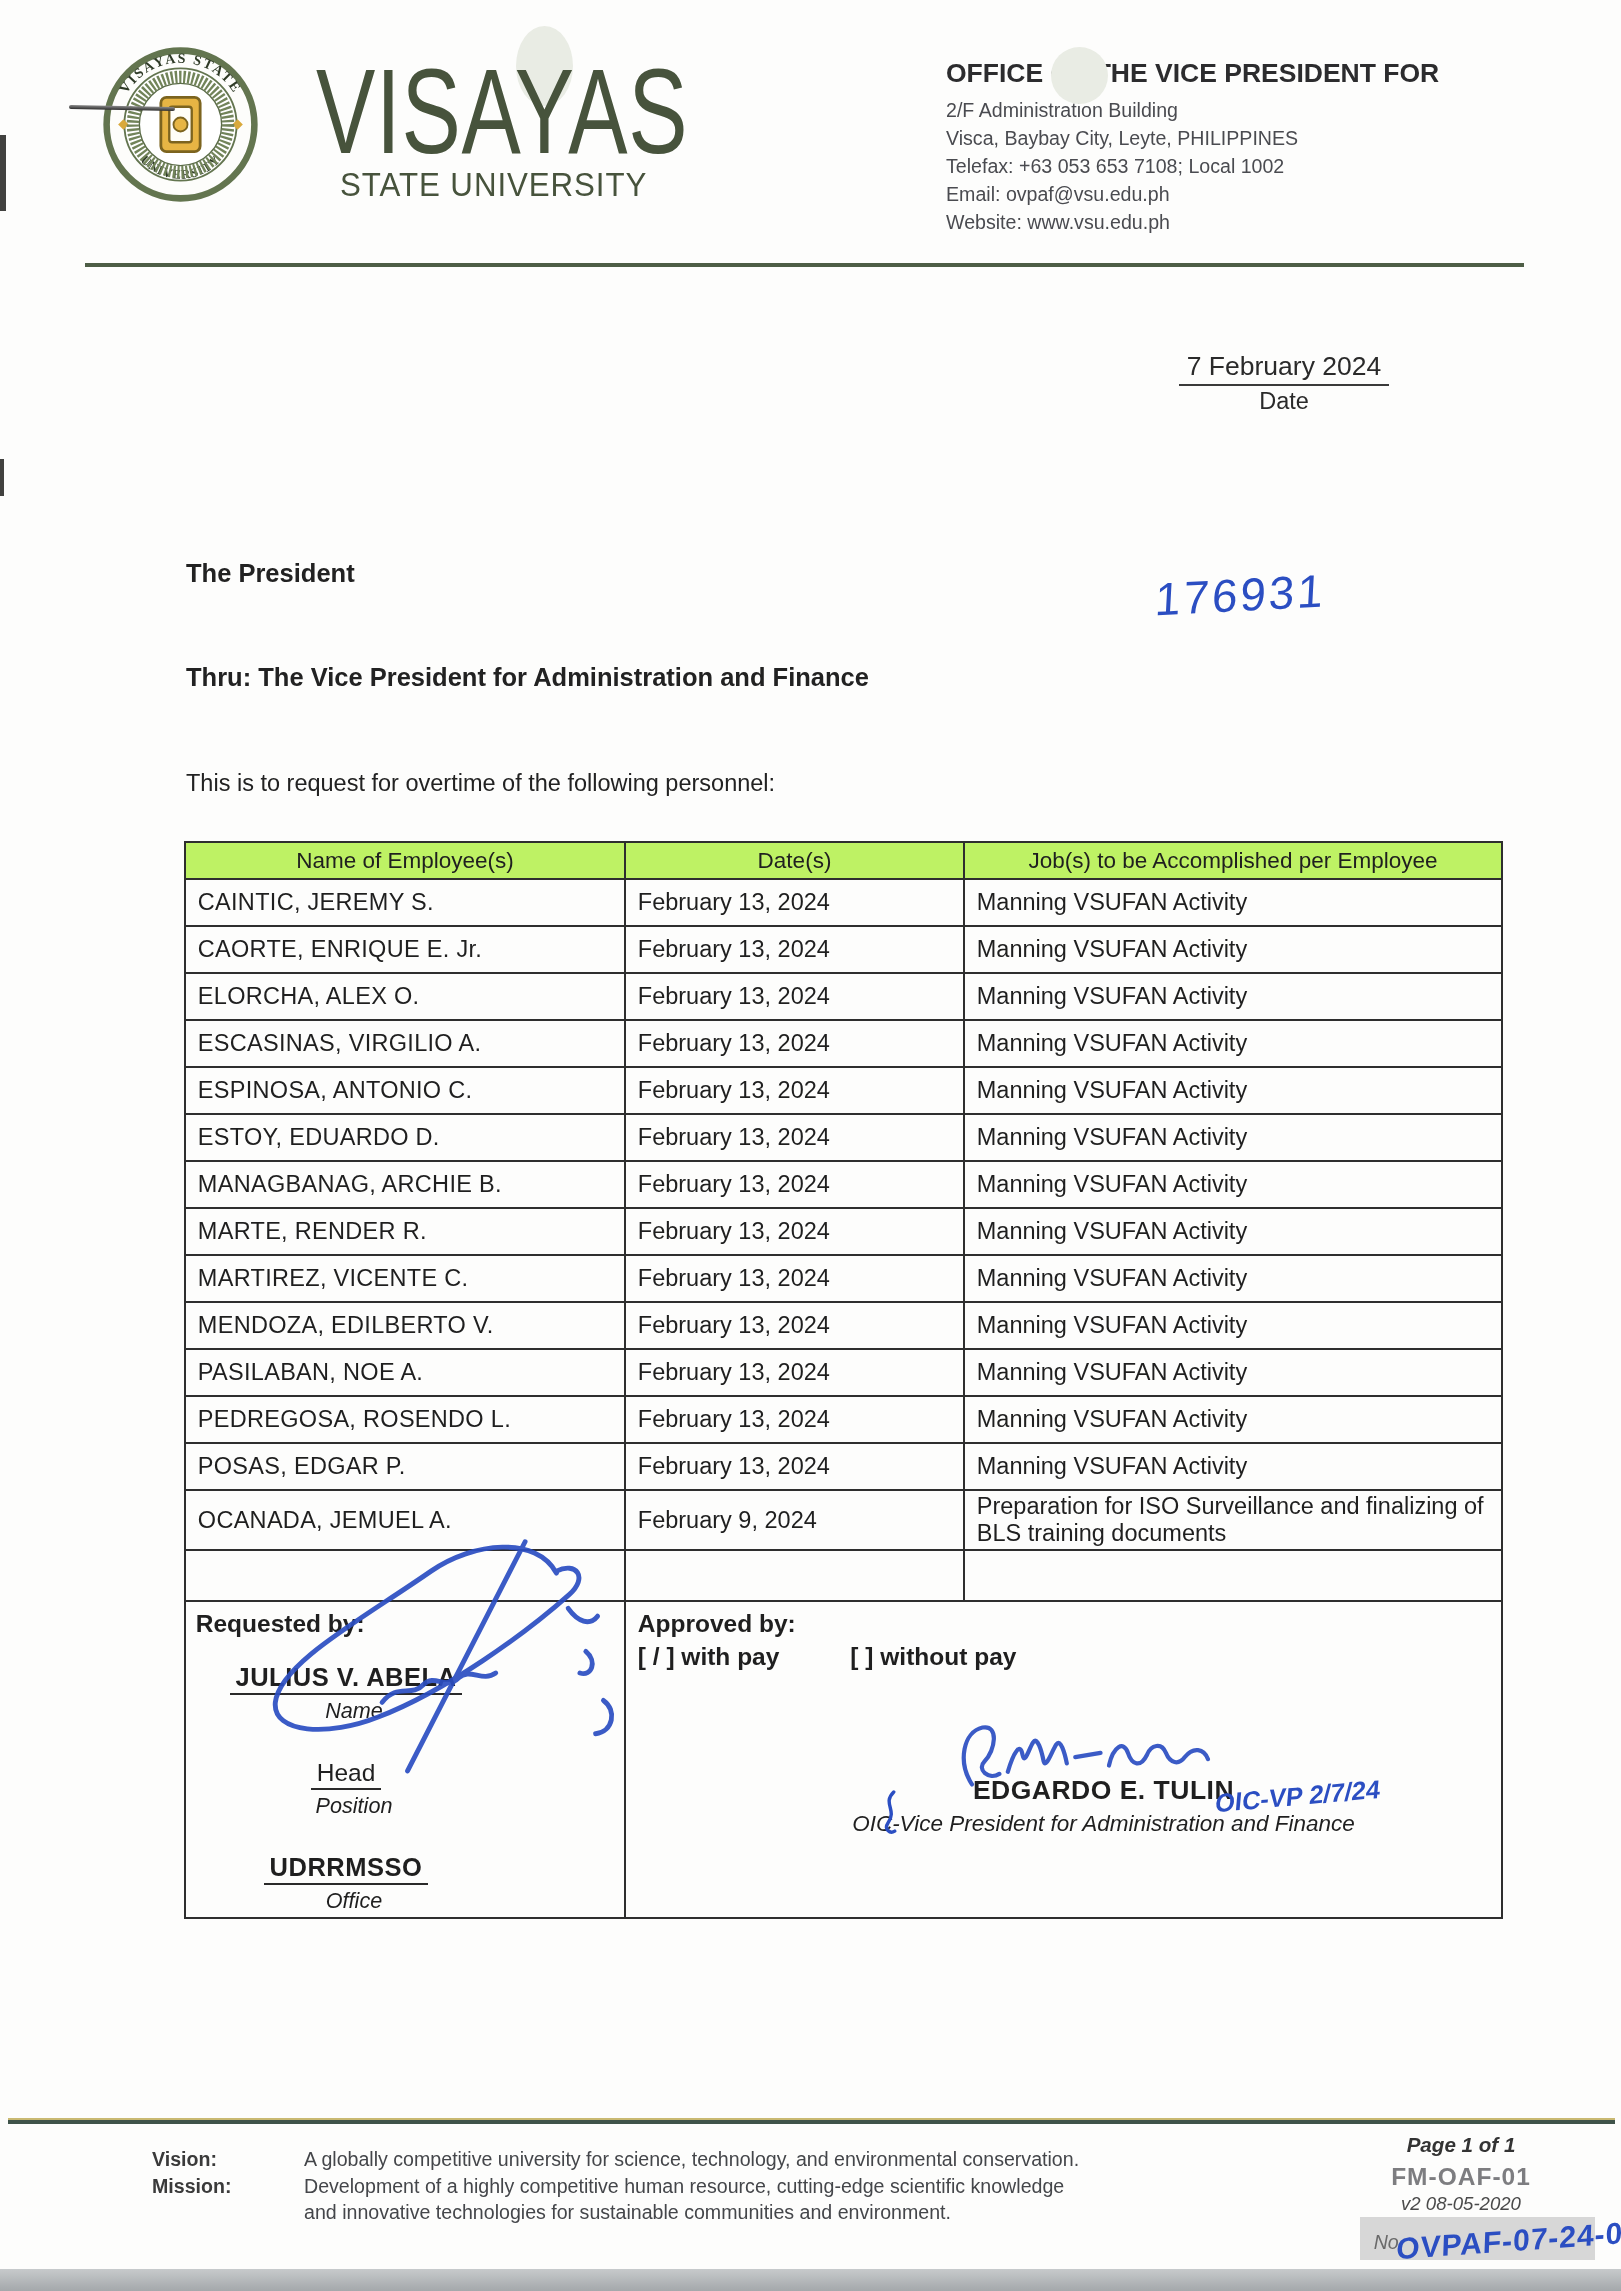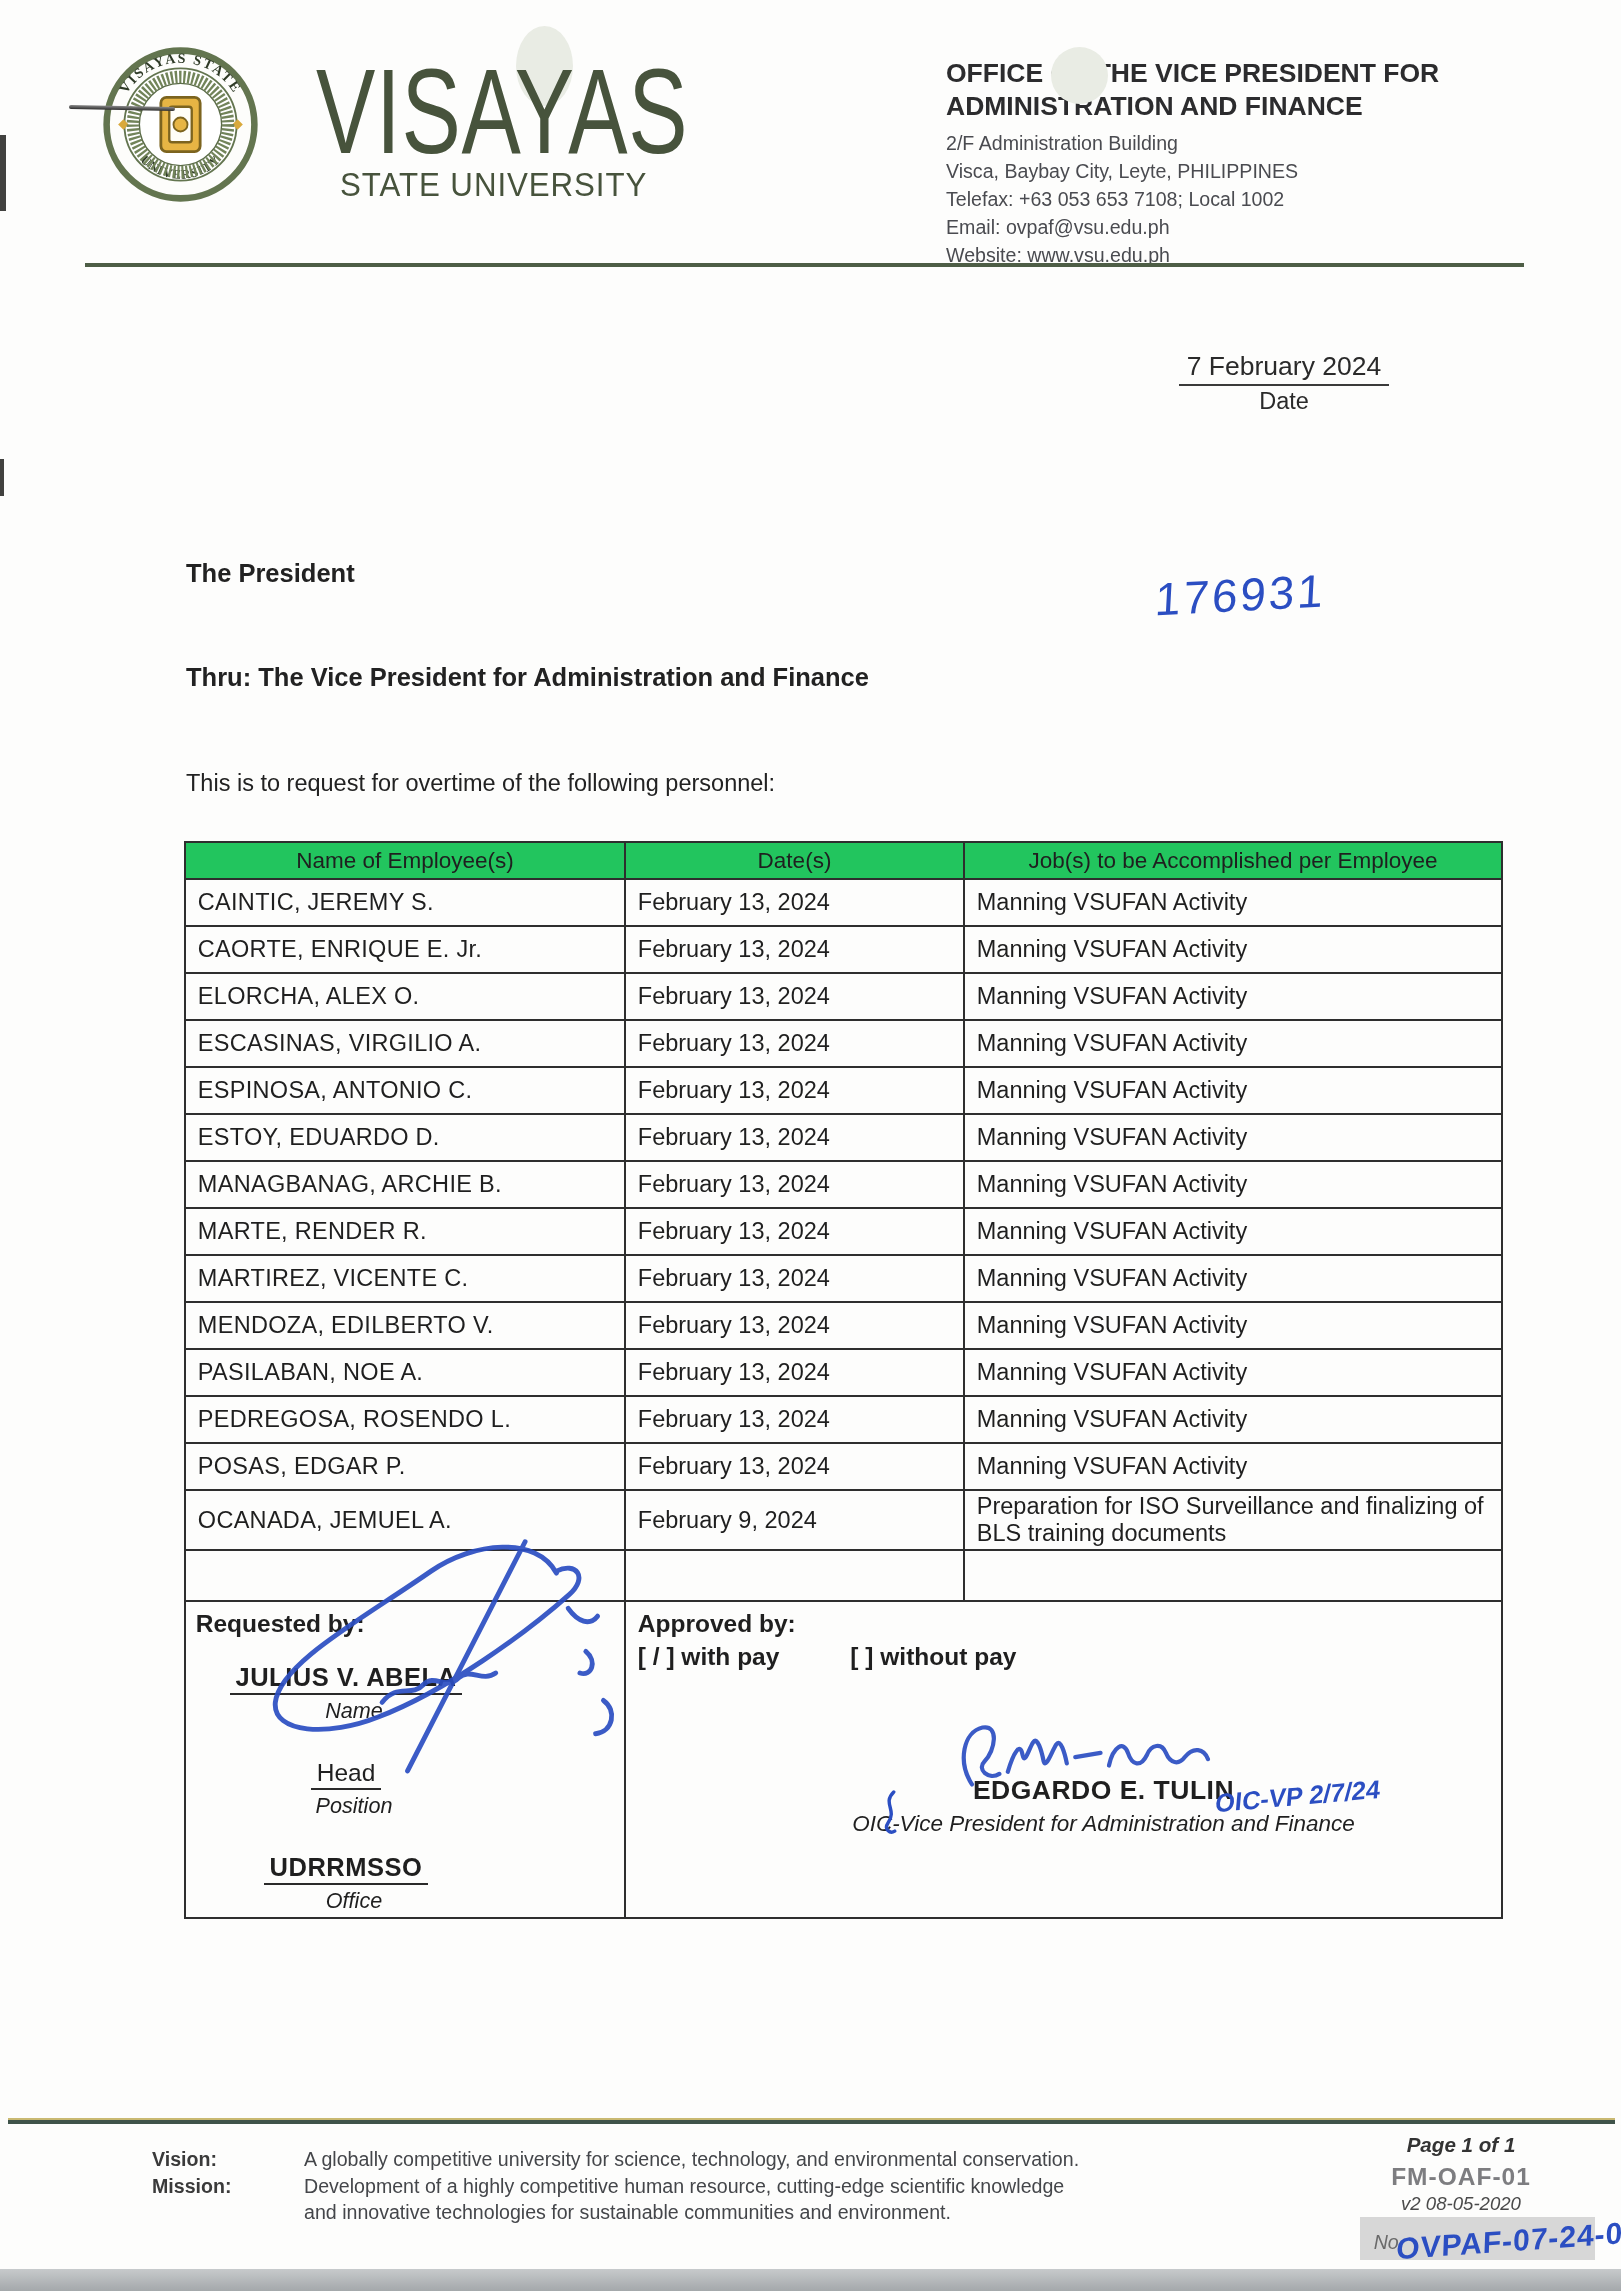--- a/index.html
+++ b/index.html
@@ -44,21 +44,21 @@
   .appr-note{position:absolute;left:1215px;top:1782px;font-size:25.5px;font-weight:bold;
     transform:rotate(-5deg) skewX(-10deg);white-space:nowrap;}
   .form-no-hand{position:absolute;left:1396px;top:2223px;font-size:30px;font-weight:bold;
     letter-spacing:1px;transform:rotate(-4deg) skewX(-6deg);white-space:nowrap;}
   .sig-svg{position:absolute;}
   
   table.ot{position:absolute;left:184px;top:841px;width:1317px;border-collapse:collapse;
     table-layout:fixed;font-size:23.5px;color:#1f1f1f;}
   table.ot th,table.ot td{border:2px solid #2e2e2e;overflow:hidden;}
   table.ot{border:2.9px solid #2e2e2e;}
-  table.ot th{height:33px;background:#22c55e;font-weight:400;font-size:22.5px;
+  table.ot th{height:33px;background:#bef264;font-weight:400;font-size:22.5px;
     text-align:center;border-bottom:2.9px solid #2e2e2e;}
   table.ot td{padding:2px 9.8px 2px 11.8px;}
   tr.data-row{height:47px;}
   tr.empty-row{height:51px;}
   tr.sig-row{height:317px;}
   tr.sig-row td{vertical-align:top;position:relative;padding:0;border-top:2.9px solid #2e2e2e;}
   .cell-name{letter-spacing:0.3px;}
   
   .req-label{position:absolute;left:9.8px;top:7.8px;font-size:24.5px;font-weight:bold;}
   .sigline{position:absolute;left:0;width:100%;box-sizing:border-box;
@@ -114,21 +114,20 @@
     <rect x="73" y="66" width="24" height="38" rx="3" fill="#fffef8" stroke="#7c641f" stroke-width="2.5"></rect>
     <circle cx="85" cy="85" r="7.5" fill="#e7b544" stroke="#7c641f" stroke-width="2"></circle>
   </svg>
   <div class="staple" style="left:69px;top:106px;width:106px;"></div>
 
   <div class="wordmark">VISAYAS</div>
   <div class="wordmark-sub">STATE UNIVERSITY</div>
 
   <div class="office-block">
     <div class="office-title">OFFICE OF THE VICE PRESIDENT FOR</div>
-    <div class="office-title">ADMINISTRATION AND FINANCE</div>
     <div class="office-addr">
       <div>2/F Administration Building</div>
       <div>Visca, Baybay City, Leyte, PHILIPPINES</div>
       <div>Telefax: +63 053 653 7108; Local 1002</div>
       <div>Email: ovpaf@vsu.edu.ph</div>
       <div>Website: www.vsu.edu.ph</div>
     </div>
   </div>
   <div class="hole-punch" style="left:1051px;top:47px;width:57px;height:57px;"></div>
   <div class="header-rule"></div>

